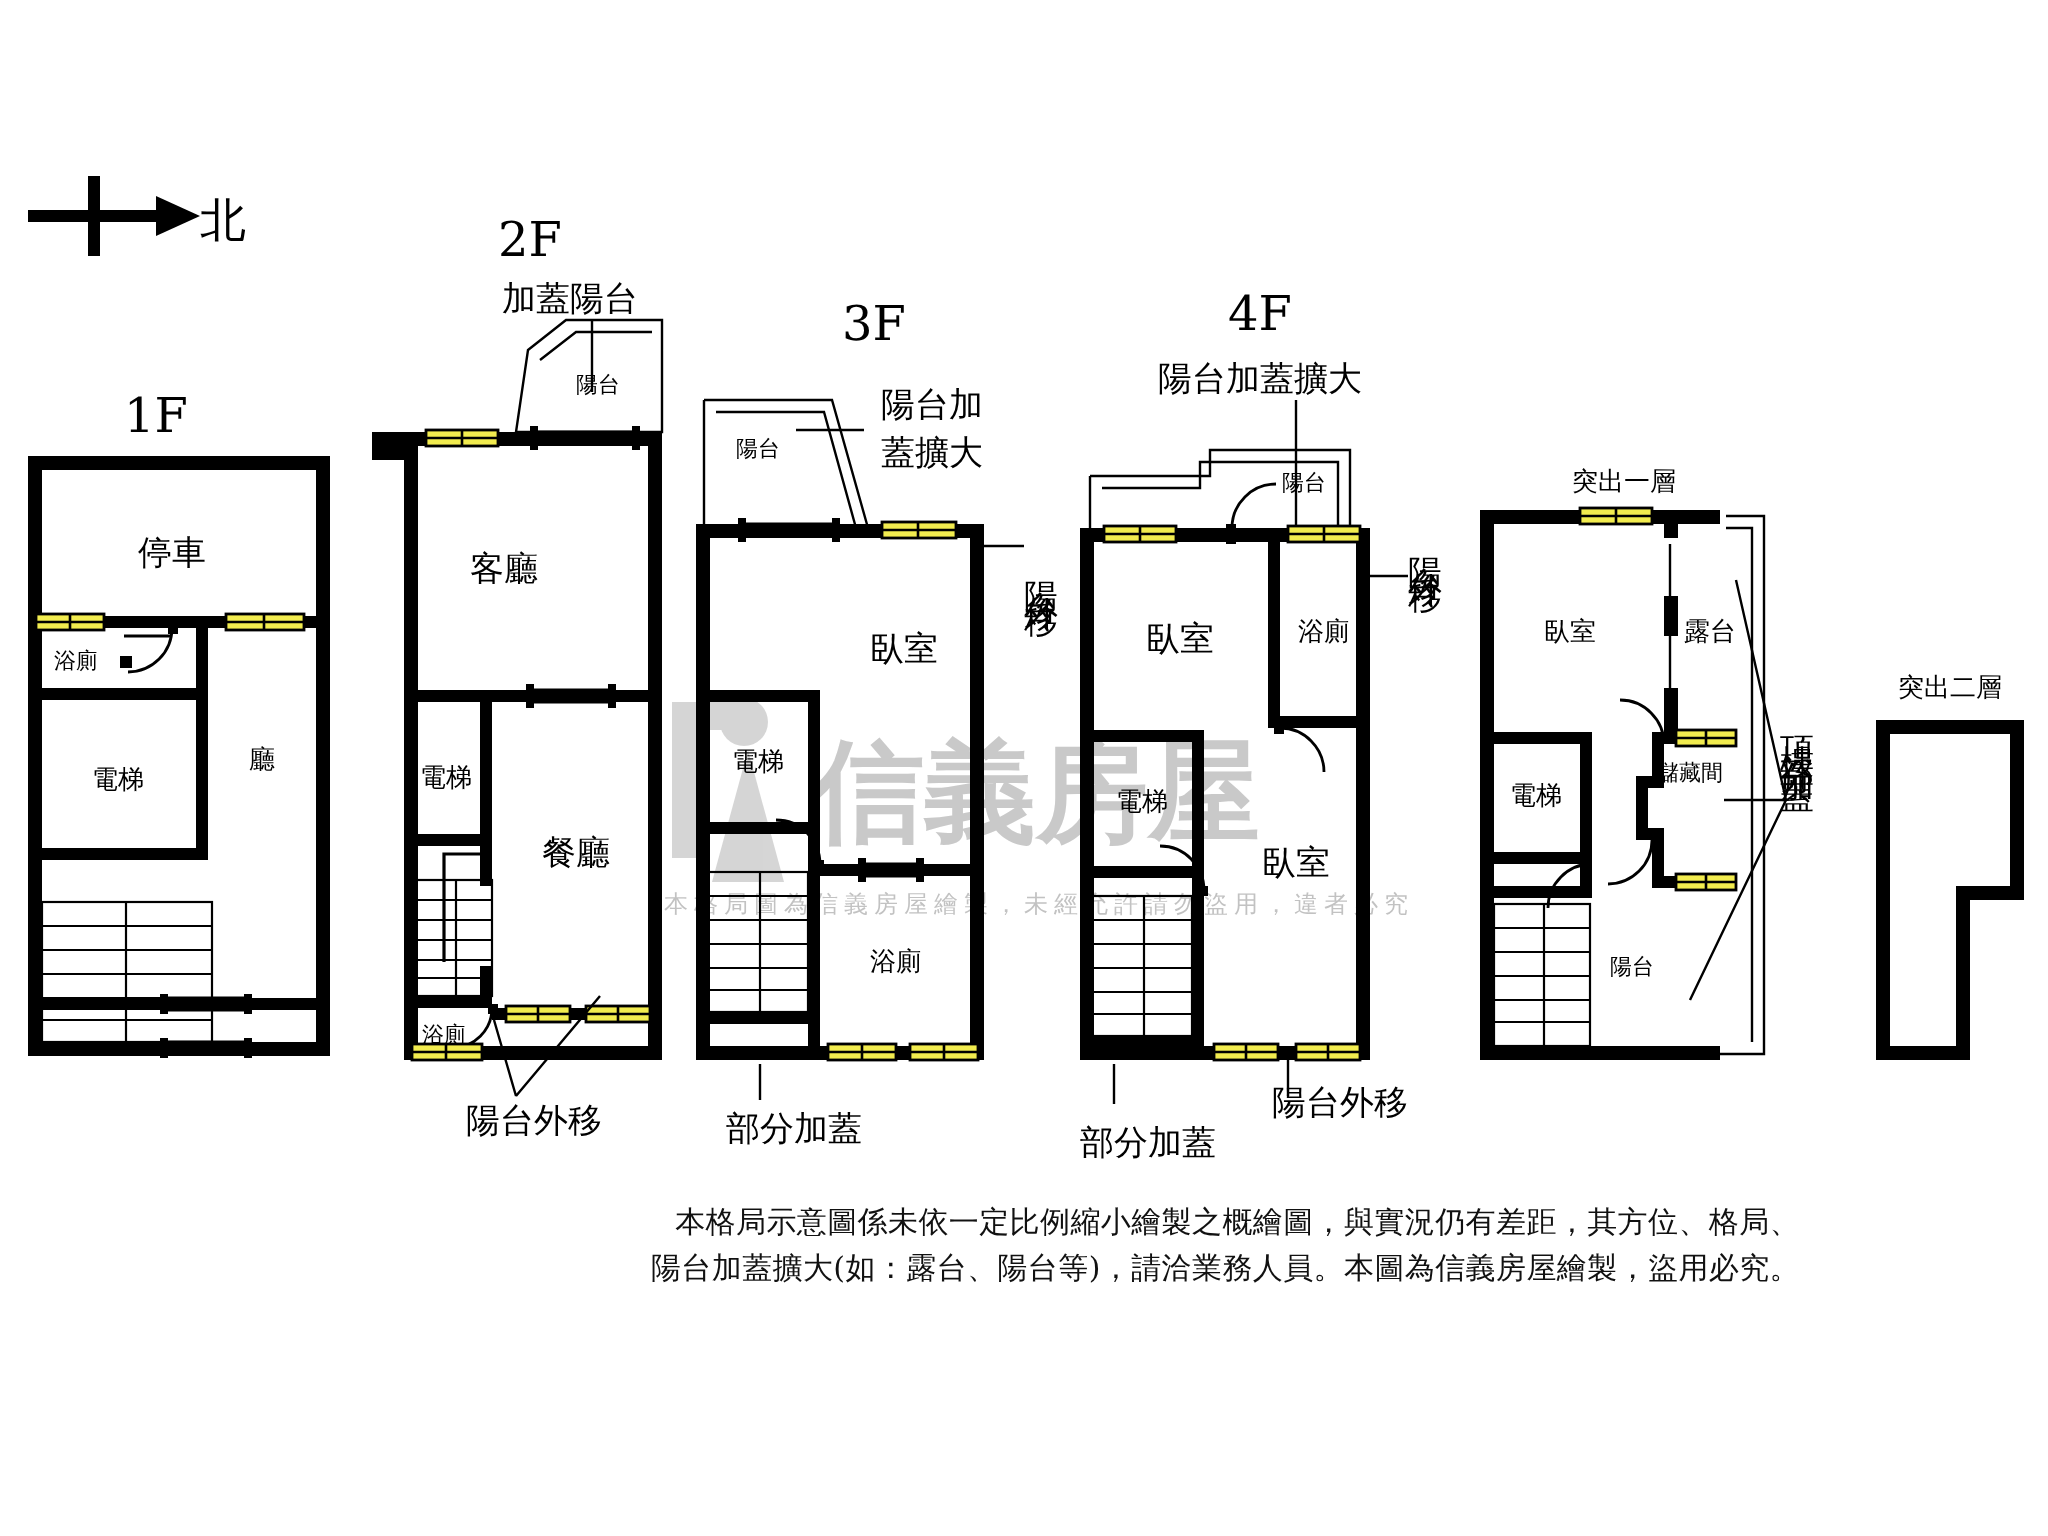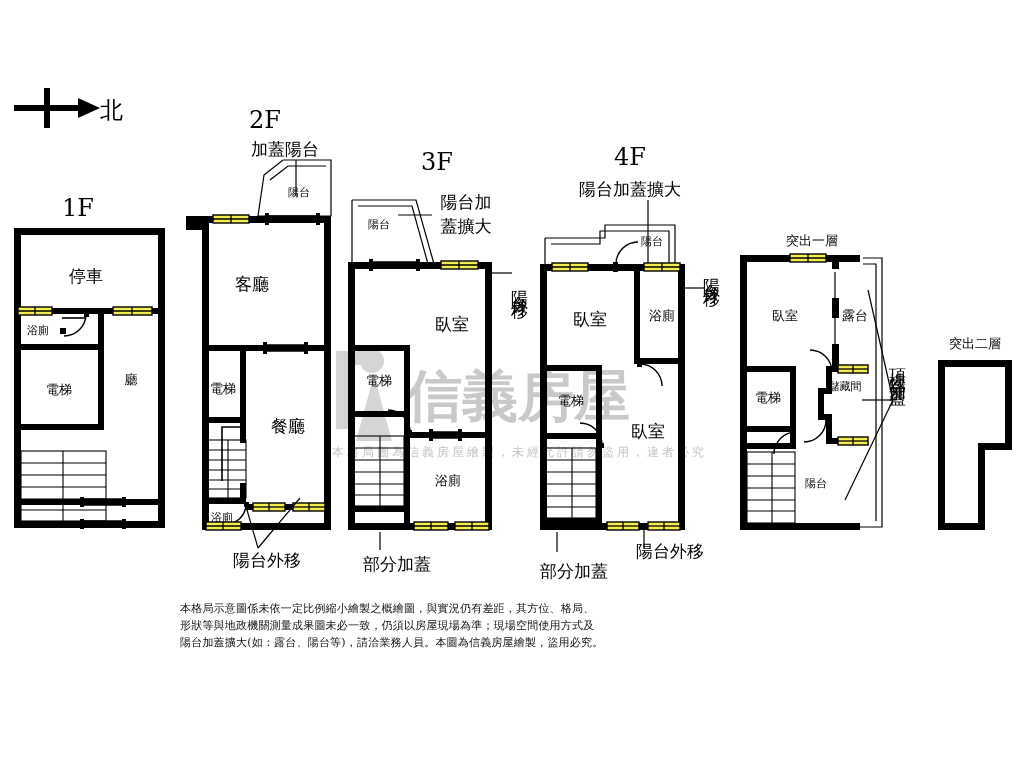--- a/index.html
+++ b/index.html
@@ -24,22 +24,22 @@
   .rm{font-size:17px;}
   .rm-s{font-size:13px;}
   .rm-xs{font-size:11px;}
   .flr{font-size:24px;font-family:"DejaVu Serif","Liberation Serif",serif;}
   .note{font-size:17px;}
   .note-s{font-size:13px;}
   .vert{font-size:17px;}
   .discl{
     position:absolute;left:180px;top:600px;width:720px;
     font-family:"DejaVu Serif","Liberation Serif",serif;
-    font-size:11px;line-height:1.55;color:#111;letter-spacing:0.2px;
-    text-align:left;
+    font-size:15px;line-height:1.55;color:#111;letter-spacing:0.2px;
+    text-align:right;
   }
   .wm{position:absolute;left:330px;top:345px;width:380px;height:110px;
       pointer-events:none;}
   .wm-txt{font-family:"DejaVu Sans","Liberation Sans",sans-serif;
       font-size:56px;font-weight:bold;fill:#b8b8b8;opacity:.75;}
   .wm-small{font-family:"DejaVu Sans","Liberation Sans",sans-serif;
       font-size:12px;fill:#b8b8b8;opacity:.85;letter-spacing:3px;}
   .wm-mark{fill:#c8c8c8;opacity:.75;}
 </style>
 </head>
@@ -442,17 +442,16 @@
     <g>
       <text class="lbl note-s" x="975" y="348" text-anchor="middle">突出二層</text>
       <path class="wall" fill-rule="evenodd" d="M938 360 L1012 360 L1012 450 L985 450 L985 530 L938 530 Z
                M945 367 L1005 367 L1005 443 L978 443 L978 523 L945 523 Z"></path>
     </g>
 
   </svg>
 
   <div class="discl">
     <div>本格局示意圖係未依一定比例縮小繪製之概繪圖，與實況仍有差距，其方位、格局、</div>
-    <div>形狀等與地政機關測量成果圖未必一致，仍須以房屋現場為準；現場空間使用方式及</div>
     <div>陽台加蓋擴大(如：露台、陽台等)，請洽業務人員。本圖為信義房屋繪製，盜用必究。</div>
   </div>
 
 </div>
 
 </body></html>

